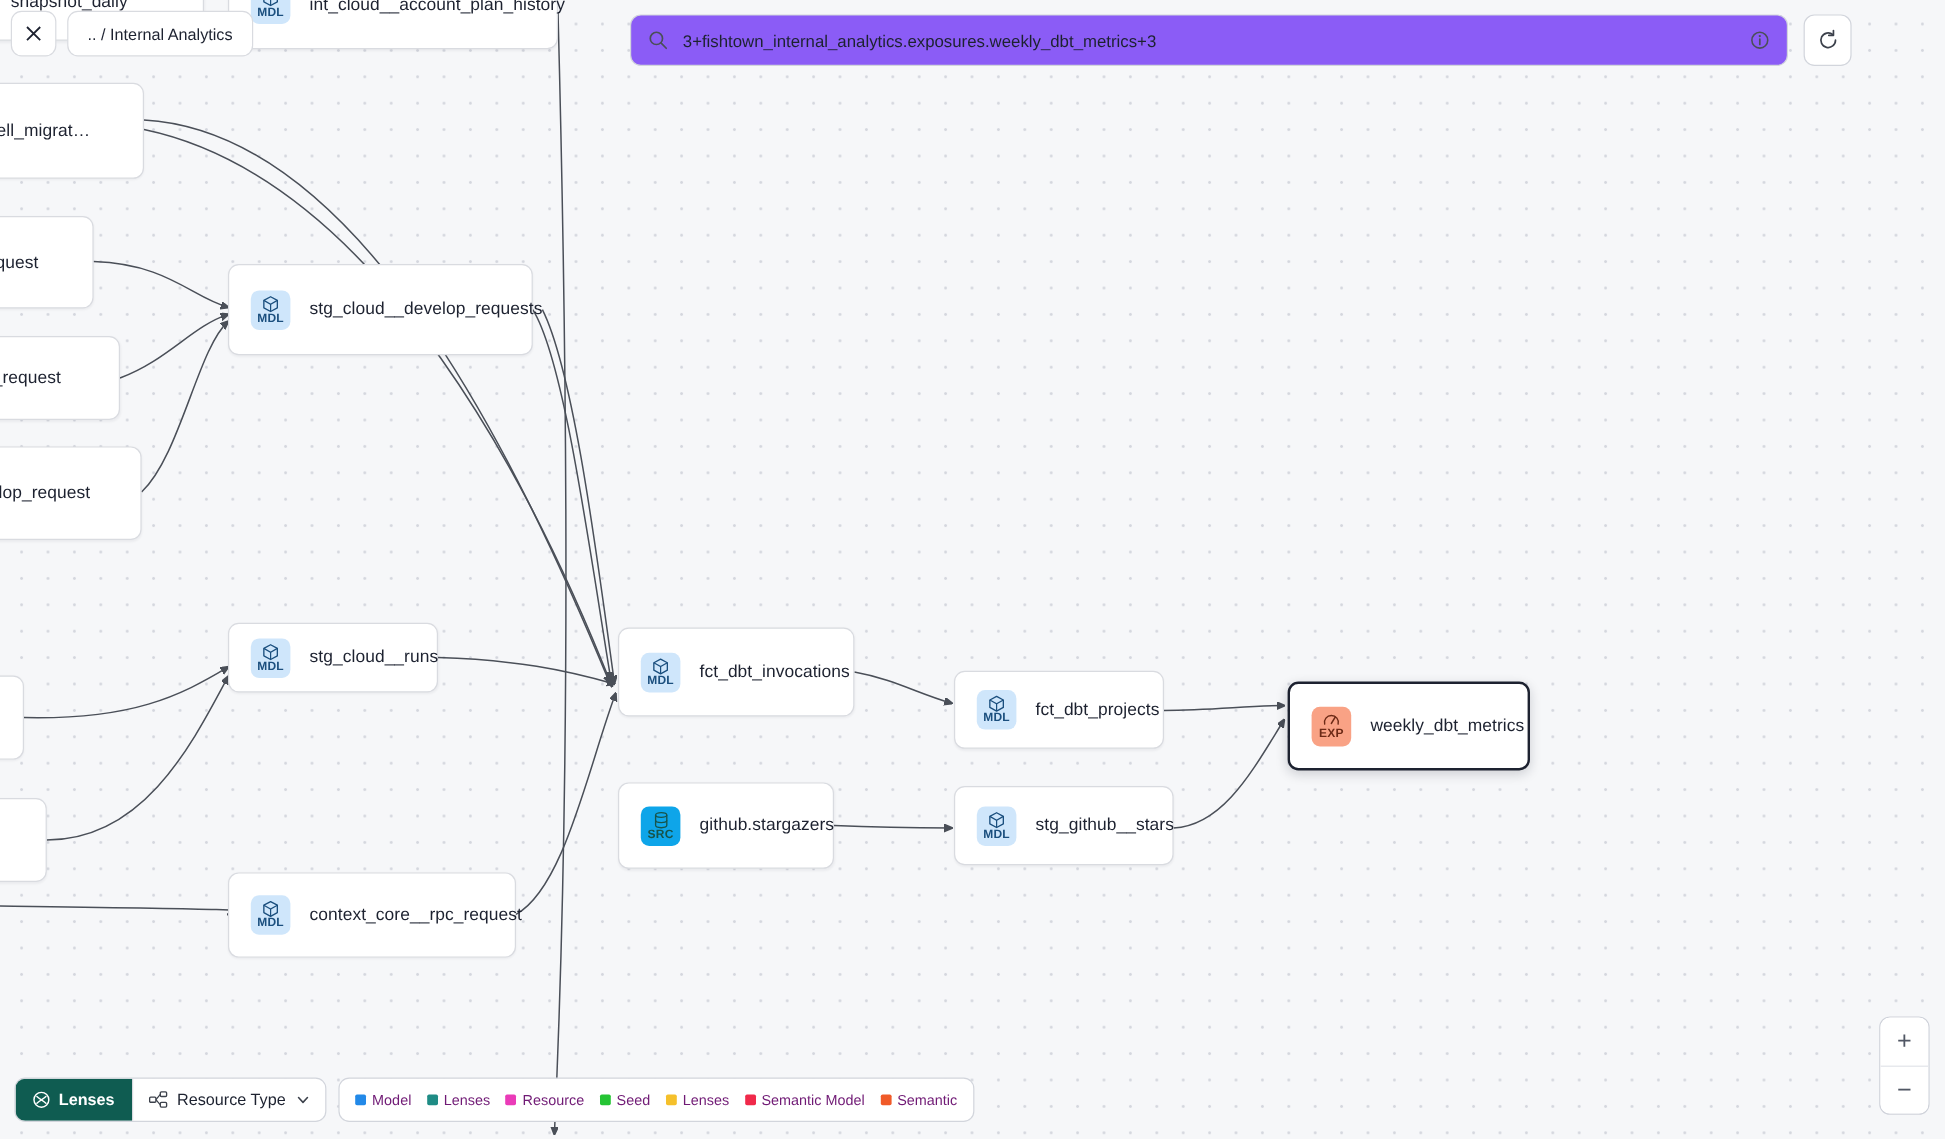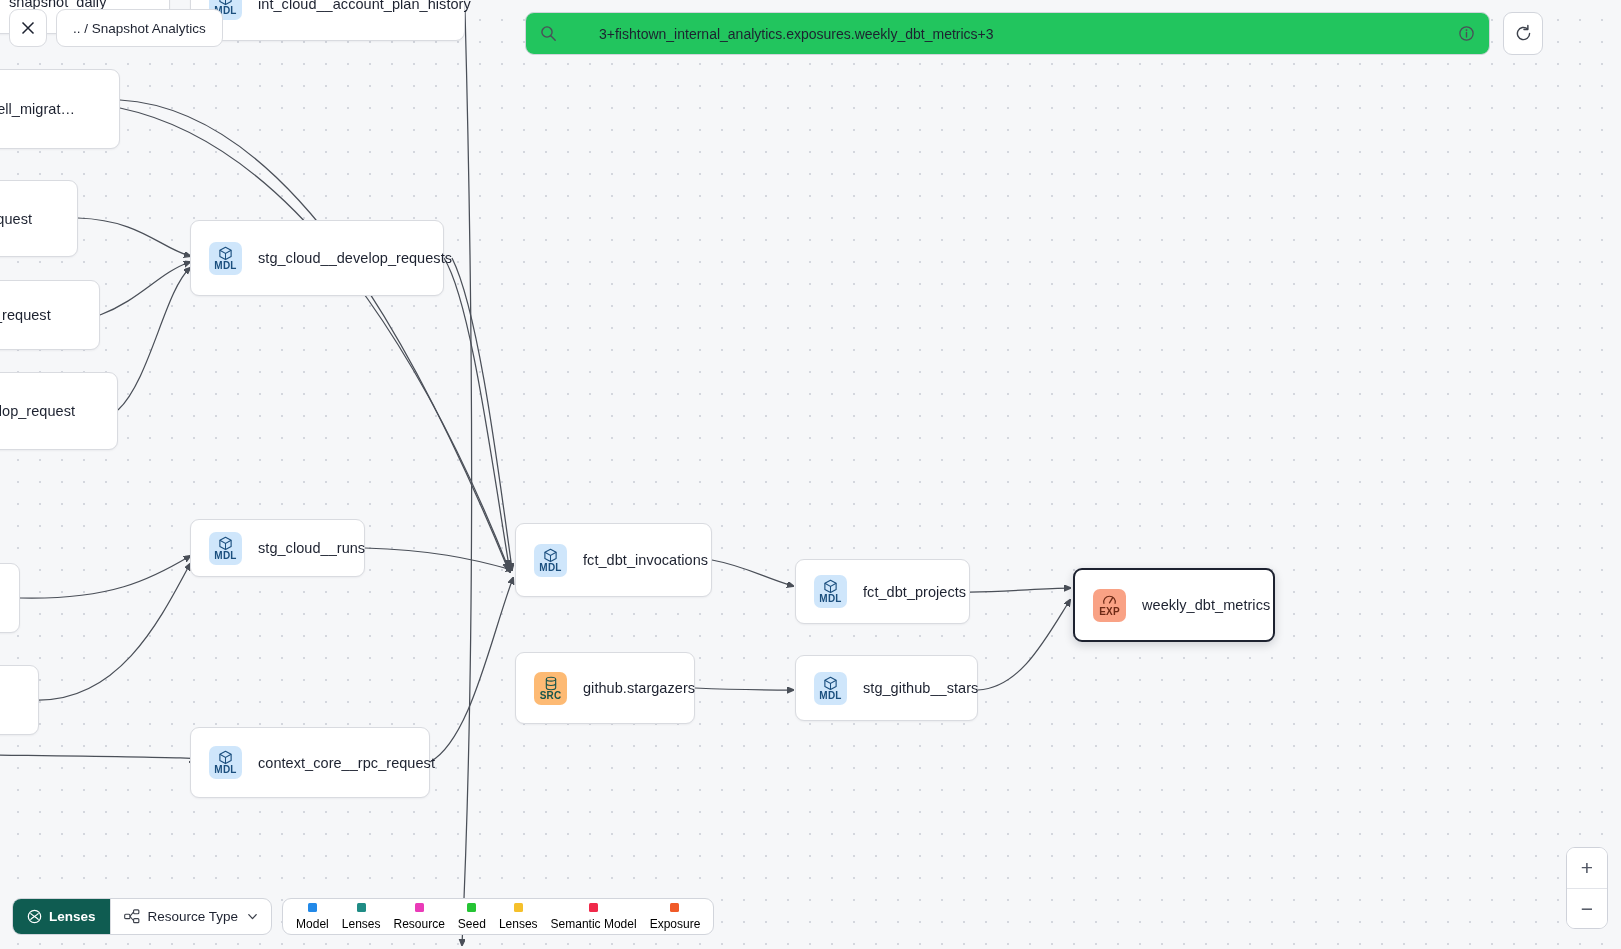--- a/index.html
+++ b/index.html
@@ -71,21 +71,21 @@
     line-height: 1;
   }
   .node .badge svg { display: block; }
   .node .badge .tag {
     font-size: 10px;
     font-weight: 700;
     letter-spacing: .2px;
     margin-top: 0;
   }
   .badge.mdl { background: #cfe6fb; color: #1b4f7e; }
-  .badge.src { background: #fdba74; color: #17544b; }
+  .badge.src { background: #0ea5e9; color: #17544b; }
   .badge.exp { background: #f9a285; color: #6d2a16; }
   .node .label {
     margin-left: 16px;
     font-size: 14.5px;
     color: #1d2230;
     letter-spacing: .05px;
   }
 
   
   .close-btn {
@@ -111,28 +111,27 @@
     font-size: 13.5px;
     color: #1d2230;
     cursor: pointer;
     z-index: 30;
   }
 
   .searchbar {
     position: absolute;
     left: 525px; top: 12px;
     width: 965px; height: 43px;
-    background: #22c55e;
+    background: #8b5cf6;
     border: 1px solid #d2d5dc;
     border-radius: 9px;
     display: flex;
     align-items: center;
     padding: 0 14px 0 14px;
     z-index: 30;
-    gap: 30px;
   }
   .searchbar .q {
     flex: 1;
     margin-left: 12px;
     font-size: 14px;
     color: #1d2230;
     border: none;
     outline: none;
     background: transparent;
     font-family: "Liberation Sans", sans-serif;
@@ -190,23 +189,22 @@
     gap: 13px;
     background: #ffffff;
     border: 1px solid #d2d5dc;
     border-radius: 9px;
     height: 37px;
     padding: 0 13px;
   }
   .legend .item {
     display: flex; align-items: center; gap: 5px;
     font-size: 12px;
-    color: #000000;
+    color: #701a75;
     white-space: nowrap;
-    flex-direction: column;
   }
   .legend .swatch { width: 9px; height: 9px; border-radius: 1.5px; flex: 0 0 auto; }
 
   
   .zoomctl {
     position: absolute;
     right: 13px; bottom: 20px;
     width: 42px;
     background: #ffffff;
     border: 1px solid #cfd2da;
@@ -371,21 +369,21 @@
       </div>
     </div>
 
   <div class="close-btn">
     <svg width="16" height="16" viewBox="0 0 16 16">
       <path d="M2.5 2.5 L13.5 13.5 M13.5 2.5 L2.5 13.5" stroke="#1d2230" stroke-width="1.5" fill="none"></path>
     </svg>
   </div>
 
   <div class="breadcrumb">
-    <span>.. / Snapshot Analytics</span>
+    <span>.. / Internal Analytics</span>
   </div>
 
   <div class="searchbar">
     <svg width="17" height="17" viewBox="0 0 17 17">
       <circle cx="7" cy="7" r="5.1" stroke="#4a4f58" stroke-width="1.4" fill="none"></circle>
       <path d="M10.8 10.8 L15.2 15.2" stroke="#4a4f58" stroke-width="1.4" fill="none" stroke-linecap="round"></path>
     </svg>
     <input class="q" type="text" value="3+fishtown_internal_analytics.exposures.weekly_dbt_metrics+3" placeholder="Search lineage" style="">
     <svg width="17" height="17" viewBox="0 0 17 17">
       <circle cx="8.5" cy="8.5" r="6.6" stroke="#4a4f58" stroke-width="1.3" fill="none"></circle>
@@ -444,21 +442,21 @@
         <div class="item">
           <span class="swatch" style="background:#f5c02b"></span>
           <span>Lenses</span>
         </div>
         <div class="item">
           <span class="swatch" style="background:#f0294a"></span>
           <span>Semantic Model</span>
         </div>
         <div class="item">
           <span class="swatch" style="background:#f05a28"></span>
-          <span>Exposure</span>
+          <span>Semantic</span>
         </div>
       </div>
   </div>
 
   <div class="zoomctl">
     <button>+</button>
     <button>−</button>
   </div>
 
 </div>

